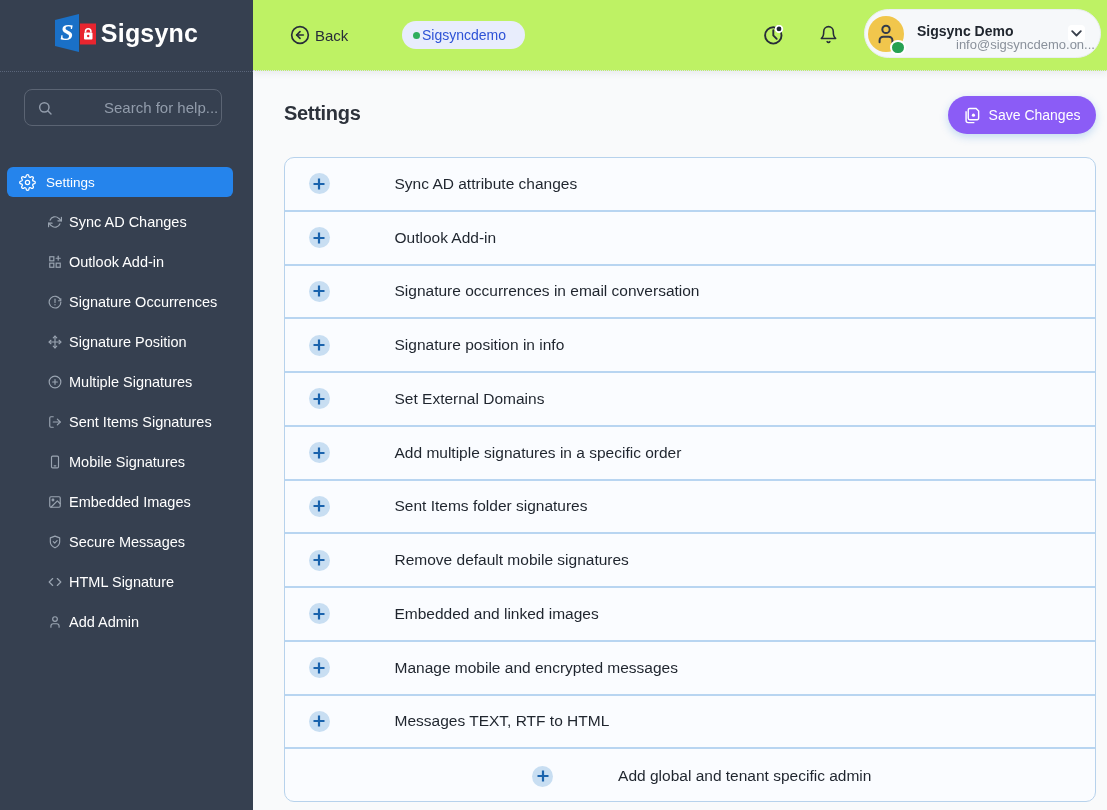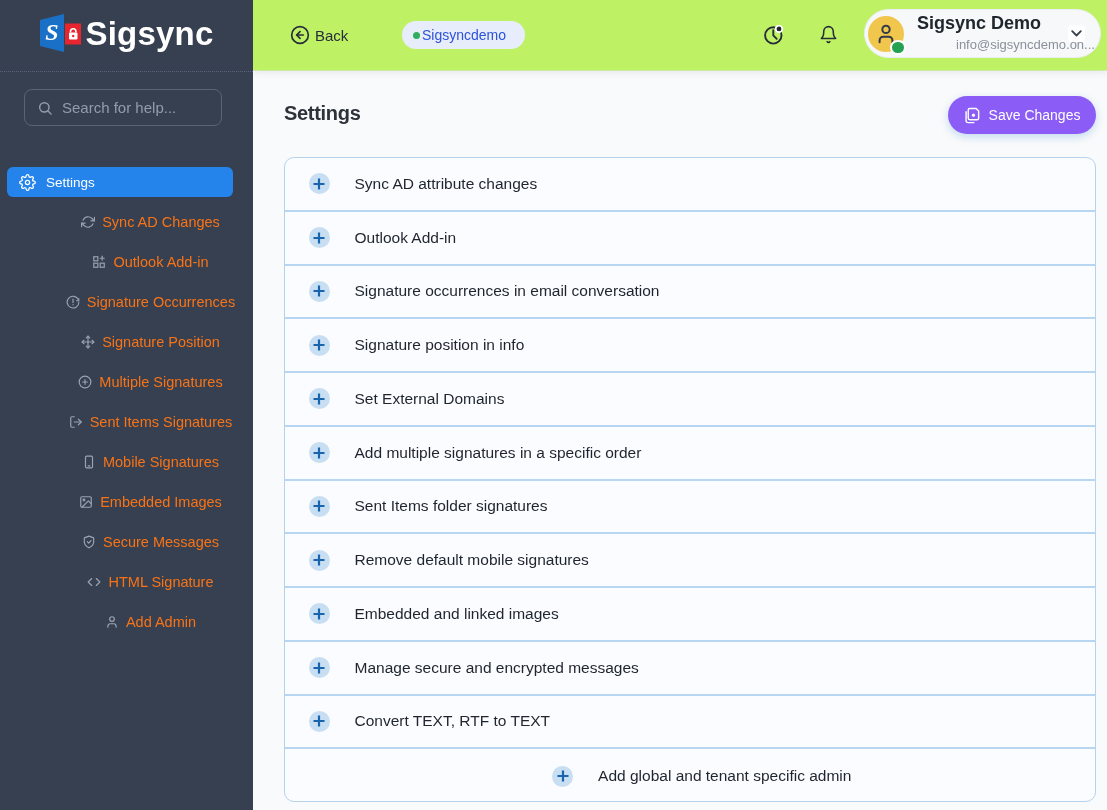--- a/index.html
+++ b/index.html
@@ -1,49 +1,49 @@
 <!DOCTYPE html>
 <html><head>
 <meta charset="utf-8">
 <style>
 * { margin:0; padding:0; box-sizing:border-box; }
 html,body { width:1107px; height:810px; overflow:hidden; font-family:"Liberation Sans",sans-serif; background:#f9fafb; }
 
 .sidebar { position:fixed; left:0; top:0; width:253px; height:810px; background:#364050; z-index:5; }
 .logo-row { height:72px; display:flex; align-items:center; justify-content:center; border-bottom:1px dotted #5a657a; }
 .logo-mark { position:relative; width:41px; height:42px; margin-right:5px; top:-4px; }
-.logo-text { color:#fff; font-size:33px; font-weight:bold; letter-spacing:0.2px; position:relative; top:-2px; }
-.search-box { margin:17px 31px 0 24px; height:37px; border:1px solid #5b6473; border-radius:8px; display:flex; align-items:center; padding-left:12px; }
+.logo-text { color:#fff; font-size:25px; font-weight:bold; letter-spacing:0.2px; position:relative; top:-2px; }
+.search-box { margin:17px 31px 0 24px; height:37px; border:1px solid #5b6473; border-radius:8px; display:flex; align-items:center; padding-left:12px;gap:42px; }
 .search-box span { color:#929cab; font-size:15px; margin-left:9px; }
 .menu { margin-top:41px; }
 .menu-active { margin:0 20px 5px 7px; height:30px; background:#2584ec; border-radius:6px; display:flex; align-items:center; color:#fff; font-size:13.5px; }
 .menu-active svg { margin-left:12px; margin-right:10px; }
-.menu-item { height:40px; display:flex; align-items:center; color:#f97316; font-size:14.5px;justify-content:center; }
+.menu-item { height:40px; display:flex; align-items:center; color:#ffffff; font-size:14.5px; }
 .menu-item svg { margin-left:48px; margin-right:7px; flex:0 0 auto; }
 
 .topbar { position:fixed; left:253px; top:0; width:854px; height:71px; background:#bef264; border-bottom:1px dotted #dce1ea; box-shadow:0 3px 6px rgba(40,50,70,0.07); z-index:4; }
 .back { position:absolute; left:37px; top:0; height:70px; display:flex; align-items:center; color:#272d39; font-size:15px; }
 .back svg { margin-right:5px; }
 .chip { position:absolute; left:149px; top:21px; height:28px; width:123px; background:#e8edfc; border-radius:14px; display:flex; align-items:center; }
 .chip .dot { width:7px; height:7px; border-radius:50%; background:#2fae5d; margin-left:11px; }
 .chip .txt { color:#2d52d6; font-size:14px; margin-left:2px; }
 .icon-clock { position:absolute; left:511px; top:25px; }
 .icon-bell { position:absolute; left:566px; top:25px; }
 .userchip { position:absolute; left:611px; top:9px; width:237px; height:49px; background:#f6f8fa; border:1px solid #eaeef3; border-radius:24.5px; }
 .avatar { position:absolute; left:3px; top:5.5px; width:36px; height:36px; border-radius:50%; background:#f1c64c; display:flex; align-items:center; justify-content:center; }
 .status { position:absolute; left:25px; top:29.5px; width:15.5px; height:15.5px; border-radius:50%; background:#26a152; border:2.5px solid #fff; }
-.uname { position:absolute; left:52px; top:6px; font-size:18px; line-height:15px; font-weight:bold; color:#20262e; }
+.uname { position:absolute; left:52px; top:14px; font-size:14px; line-height:15px; font-weight:bold; color:#20262e; }
 .uemail { position:absolute; left:52px; top:27.5px; font-size:13px; line-height:13px; color:#8a919b;padding-left:39px; }
 .chev { position:absolute; left:203px; top:15px; width:17px; height:17px; background:#fff; border-radius:4px; display:flex; align-items:center; justify-content:center; }
 
 .heading { position:absolute; left:284px; top:102px; font-size:20px; font-weight:bold; color:#2d323b; letter-spacing:-0.3px; }
 .savebtn { position:absolute; left:948px; top:96px; width:148px; height:38px; background:#8b5cf6; border-radius:19px; display:flex; align-items:center; justify-content:center; color:#fff; font-size:14px; box-shadow:0 3px 8px rgba(31,125,214,0.25); }
 .savebtn svg { margin-right:8px; }
 .card { position:absolute; left:284px; top:157px; width:812px; height:645px; background:#fafcff; border:1px solid #b7d2ec; border-radius:10px; overflow:hidden; }
-.row { height:53.75px; display:flex; align-items:center; border-bottom:2px solid #b8d5f1; }
+.row { height:53.75px; display:flex; align-items:center; border-bottom:2px solid #b8d5f1;gap:40px; }
 .row:last-child { border-bottom:none;justify-content:center; }
 .plus { width:21px; height:21px; border-radius:50%; background:#c8def2; margin-left:23.5px; flex:0 0 auto; display:flex; align-items:center; justify-content:center; }
 .rtitle { margin-left:25px; font-size:15.5px; color:#1f252e; }
 </style>
 </head>
 <body>
 
 <div class="sidebar">
   <div class="logo-row">
     <div class="logo-mark">
@@ -260,29 +260,29 @@
         </svg>
       </div>
       <div class="rtitle">Embedded and linked images</div>
     </div>
   <div class="row">
       <div class="plus">
         <svg width="12" height="12">
           <path d="M6 0.5v11M0.5 6h11" stroke="#1a63ad" stroke-width="2.2"></path>
         </svg>
       </div>
-      <div class="rtitle">Manage secure and encrypted messages</div>
-    </div>
-  <div class="row">
-      <div class="plus">
-        <svg width="12" height="12">
-          <path d="M6 0.5v11M0.5 6h11" stroke="#1a63ad" stroke-width="2.2"></path>
-        </svg>
-      </div>
-      <div class="rtitle">Convert TEXT, RTF to TEXT</div>
+      <div class="rtitle">Manage mobile and encrypted messages</div>
+    </div>
+  <div class="row">
+      <div class="plus">
+        <svg width="12" height="12">
+          <path d="M6 0.5v11M0.5 6h11" stroke="#1a63ad" stroke-width="2.2"></path>
+        </svg>
+      </div>
+      <div class="rtitle">Messages TEXT, RTF to HTML</div>
     </div>
   <div class="row">
       <div class="plus">
         <svg width="12" height="12">
           <path d="M6 0.5v11M0.5 6h11" stroke="#1a63ad" stroke-width="2.2"></path>
         </svg>
       </div>
       <div class="rtitle">Add global and tenant specific admin</div>
     </div>
 </div>

